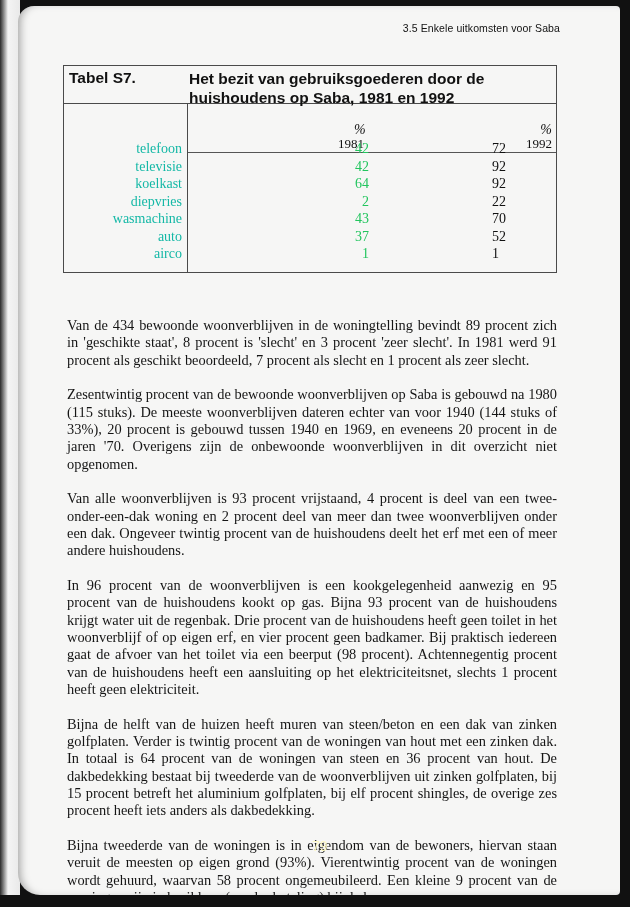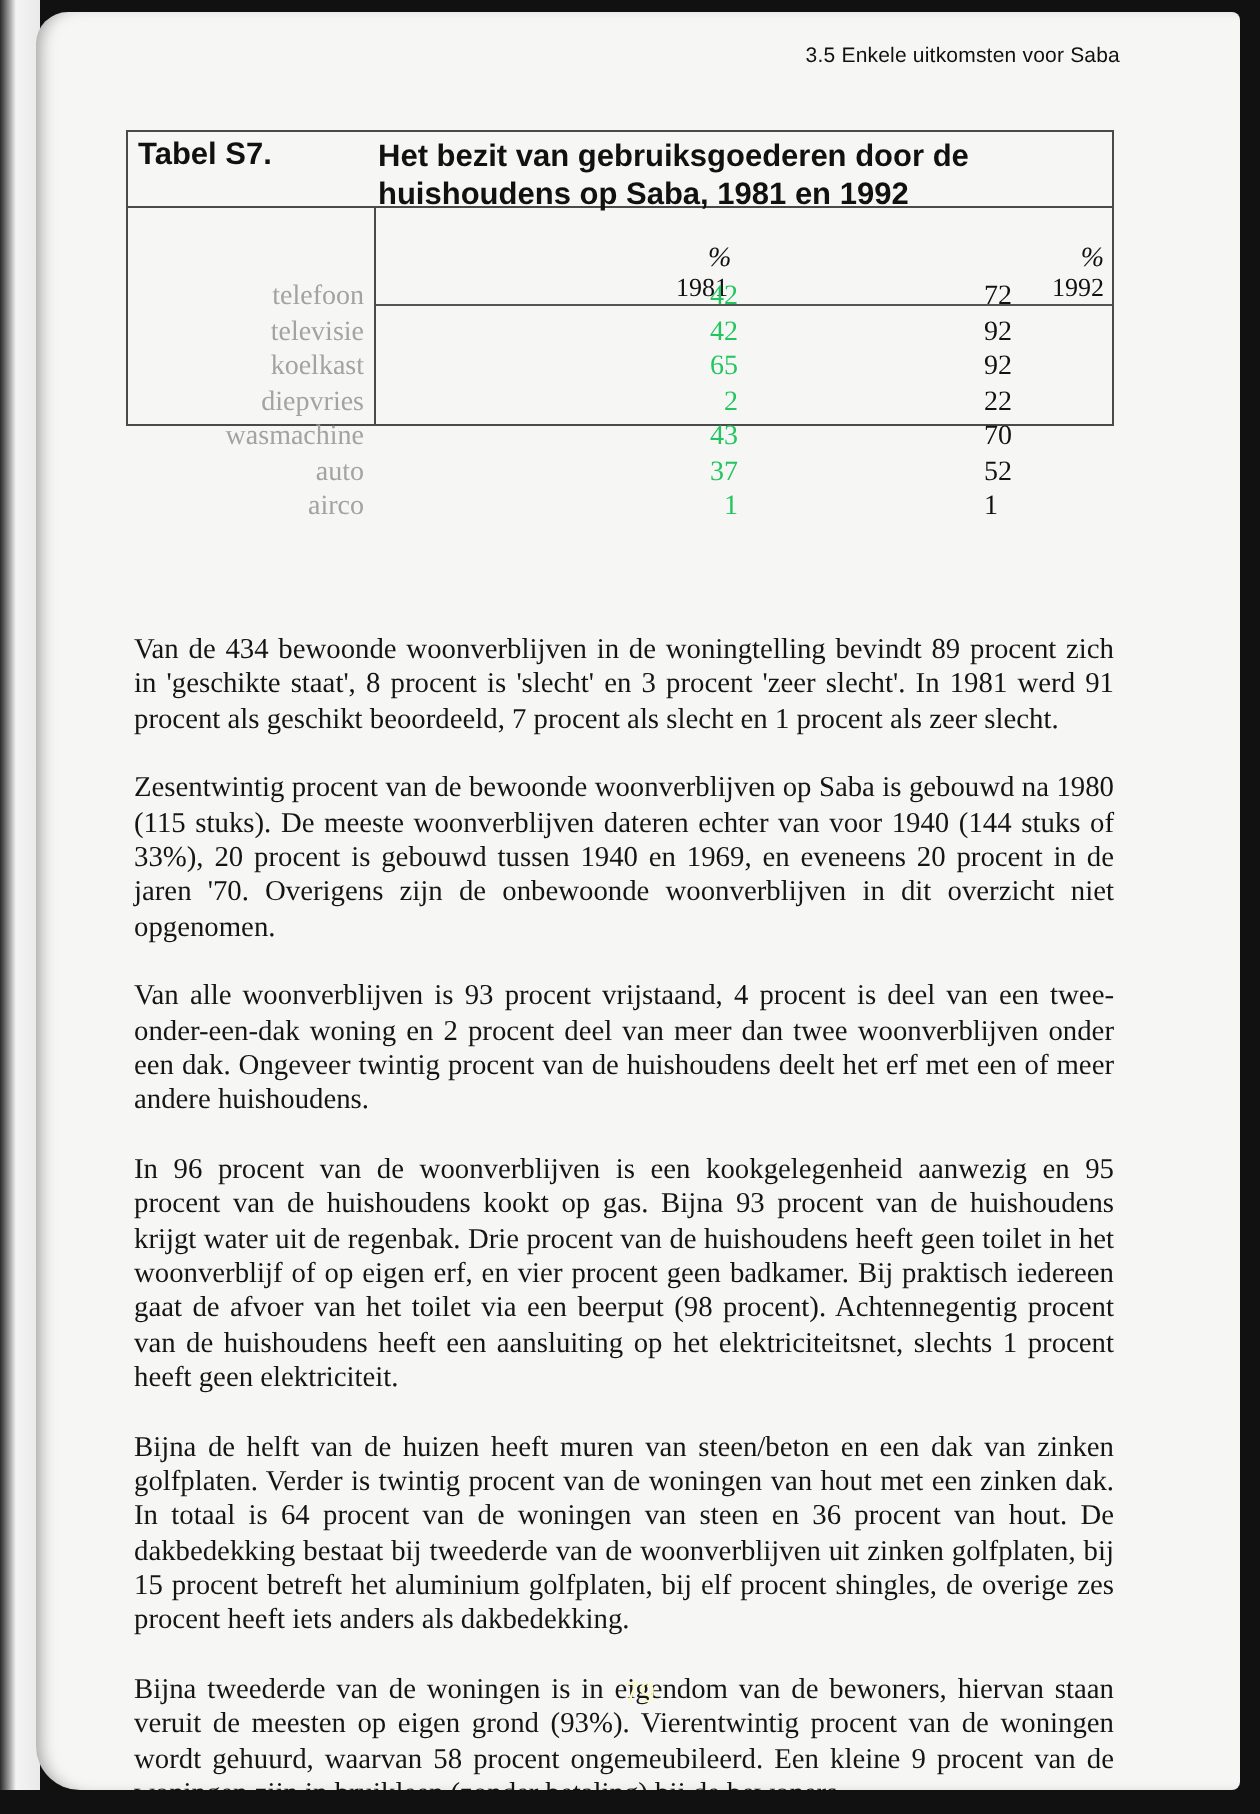--- a/index.html
+++ b/index.html
@@ -19,21 +19,21 @@
     border-radius: 16px 4px 4px 22px;
     box-shadow: inset 6px 0 8px -4px rgba(0,0,0,0.35);
   }
   .running-head {
     position: absolute; right: 70px; top: 22px;
     font-family: "Liberation Sans", sans-serif;
     font-weight: normal; font-size: 10.5px; color: #111;
     letter-spacing: 0.1px;
   }
   .table-box {
-    position: absolute; left: 63px; top: 65px; width: 494px; height: 148px;
+    position: absolute; left: 63px; top: 65px; width: 494px; height: 208px;
     border: 1.5px solid #4a4a4a;
     box-sizing: border-box;
   }
   .table-caption {
     position: absolute; left: 0; top: 0; width: 100%; height: 37px;
     border-bottom: 1.5px solid #4a4a4a;
     font-family: "Liberation Sans", sans-serif; font-weight: bold;
     font-size: 15.5px; color: #111;
   }
   .caption-label { position: absolute; left: 5px; top: 3px; }
@@ -44,21 +44,21 @@
   }
   .year-row {
     position: absolute; left: 124px; top: 37px; right: 0; height: 17px;
     border-bottom: 1.2px solid #555;
     font-size: 13px; color: #111; margin-top: 32px;
   }
   .year-1981 { position: absolute; left: 150px; top: 1px; }
   .year-1992 { position: absolute; right: 4px; top: 1px; text-align: right; }
   .row-labels {
     position: absolute; left: 0; width: 118px; top: 74px;
-    text-align: right; font-size: 14px; line-height: 17.5px; color: #a3a3a3;
+    text-align: right; font-size: 14px; line-height: 17.5px; color: #14b8a6;
   }
   .col-1981 {
     position: absolute; left: 230px; width: 75px; top: 74px;
     text-align: right; font-size: 14px; line-height: 17.5px; color: #22c55e;
   }
   .col-1992 {
     position: absolute; right: 4px; width: 60px; top: 74px;
     text-align: left; font-size: 14px; line-height: 17.5px; color: #111;
   }
   .unit-1981 { position: absolute; left: 290px; top: 56px; font-size: 14px; font-style: italic; color: #111; }
@@ -105,21 +105,21 @@
     <div>televisie</div>
     <div>koelkast</div>
     <div>diepvries</div>
     <div>wasmachine</div>
     <div>auto</div>
     <div>airco</div>
   </div>
   <div class="col-1981">
     <div>42</div>
     <div>42</div>
-    <div>65</div>
+    <div>64</div>
     <div>2</div>
     <div>43</div>
     <div>37</div>
     <div>1</div>
   </div>
   <div class="col-1992">
     <div>72</div>
     <div>92</div>
     <div>92</div>
     <div>22</div>

